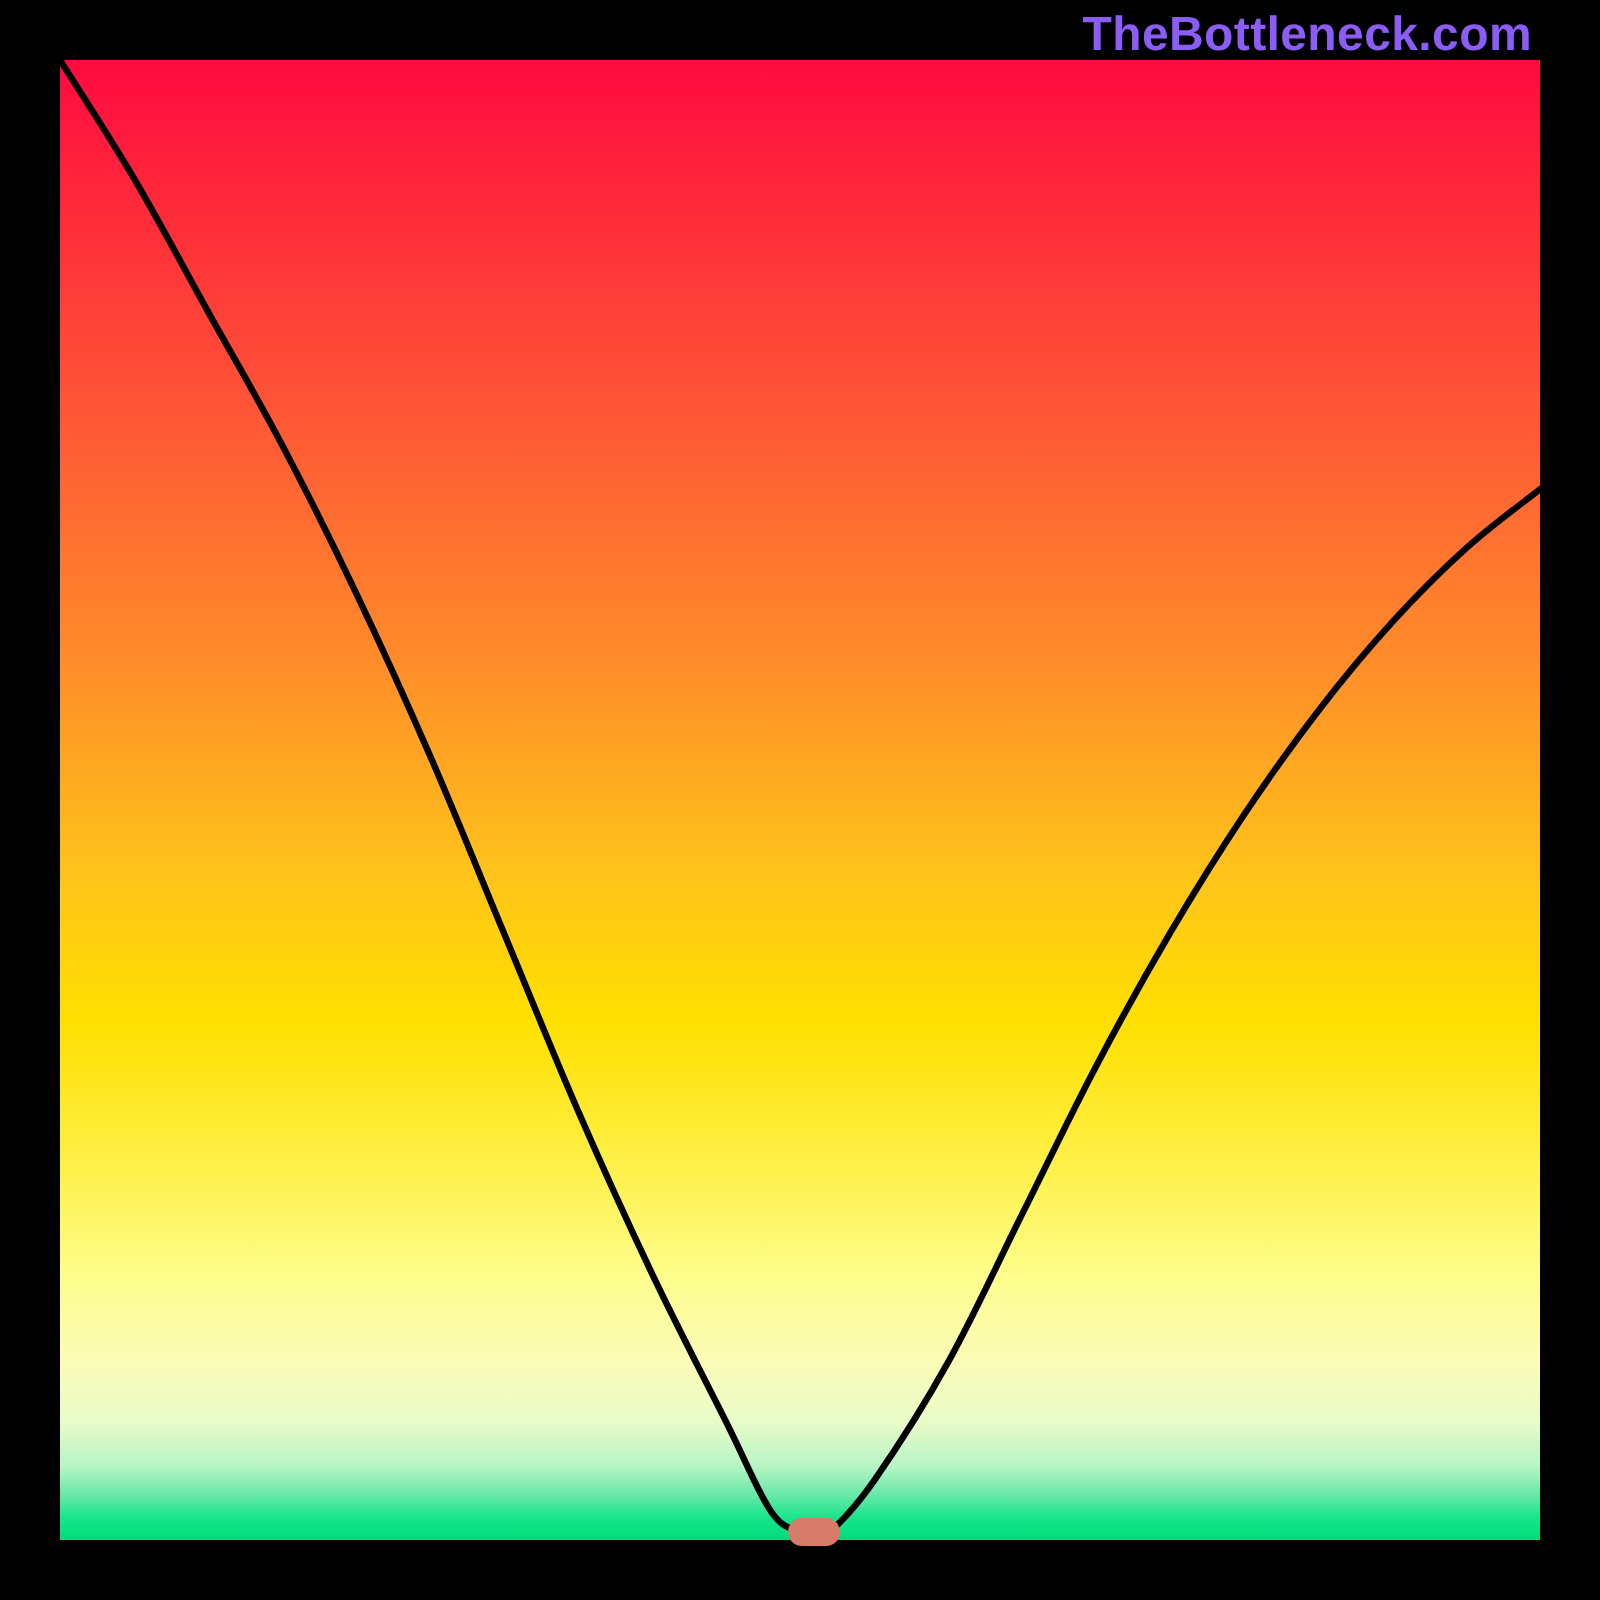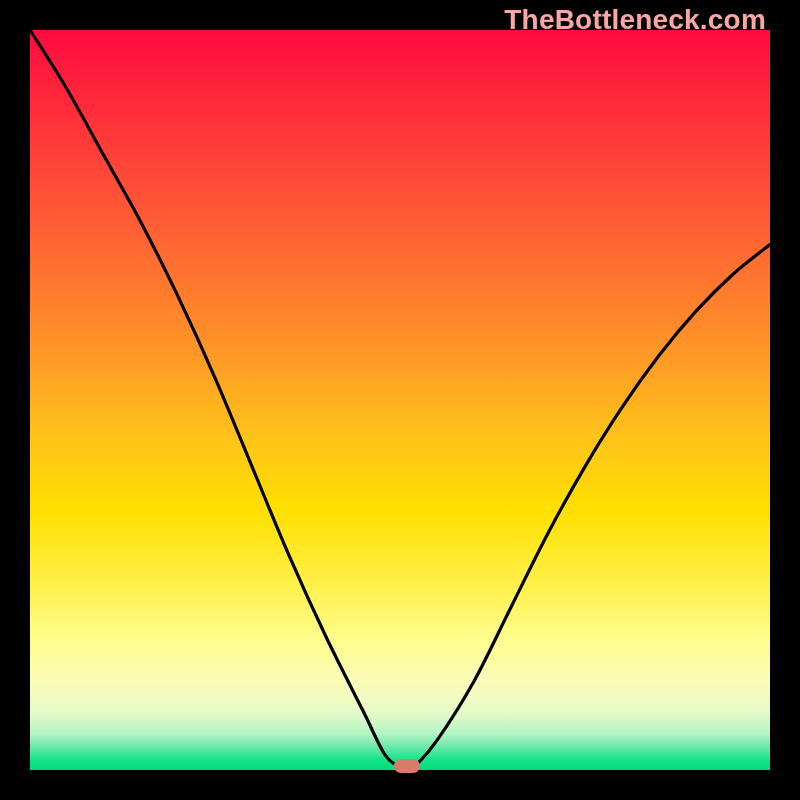--- a/index.html
+++ b/index.html
@@ -37,22 +37,22 @@
       #b7f5c5 95%,
       #66e8a8 97%,
       #18e58c 98.5%,
       #00db7a 100%
     );
   }
   .watermark {
     position: absolute;
     top: 4px;
     right: 34px;
-    color: #fca5a5;
-    font-size: 28px;
+    color: #8b5cf6;
+    font-size: 24px;
     font-weight: 600;
     letter-spacing: 0.2px;
     user-select: none;
   }
   svg.curve {
     position: absolute;
     left: 0;
     top: 0;
     width: 740px;
     height: 740px;

